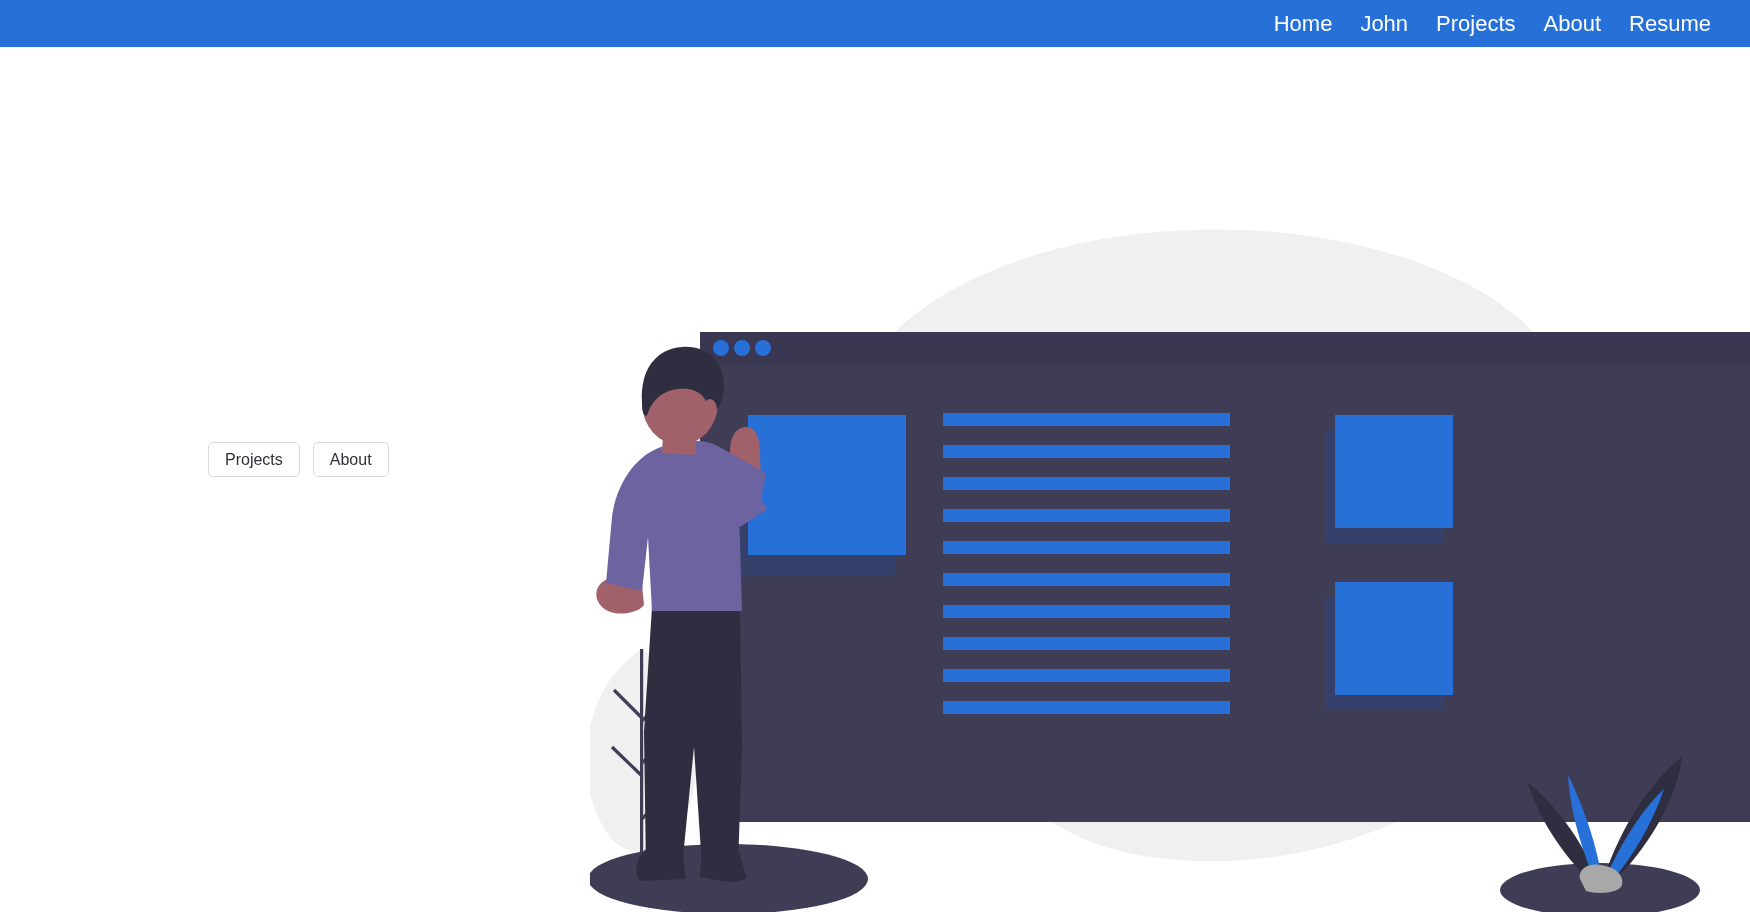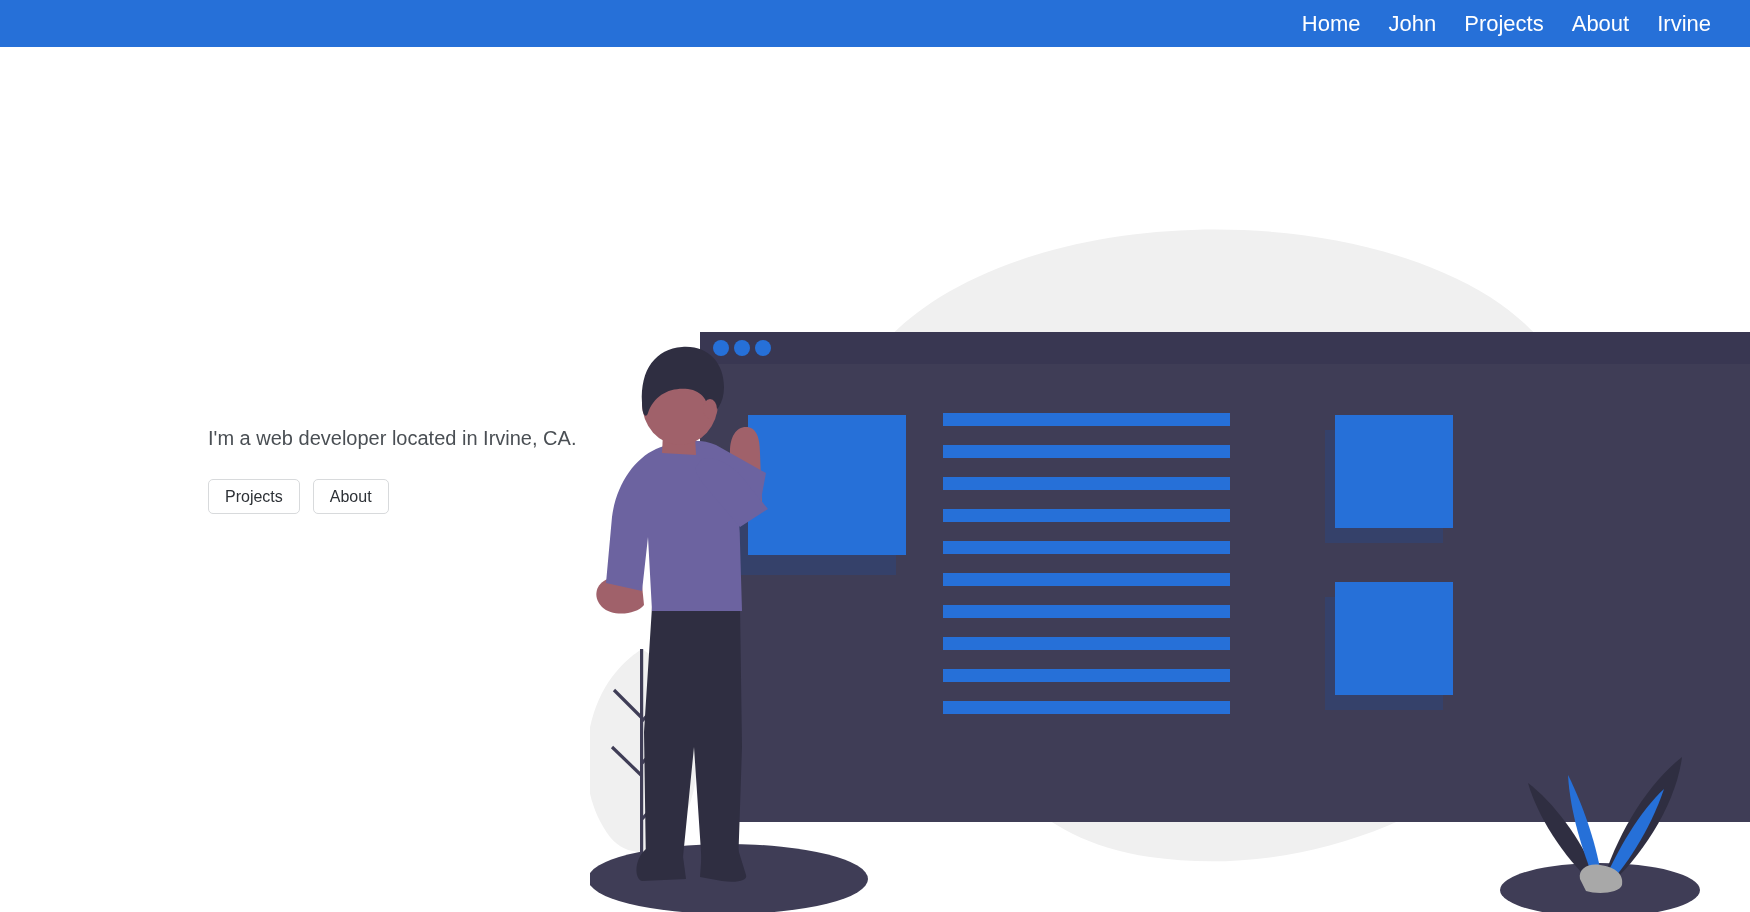--- a/index.html
+++ b/index.html
@@ -112,28 +112,27 @@
 </style>
 </head>
 <body>
 
 <nav class="navbar">
   <ul class="nav-list">
     <li><a class="nav-item" href="#">Home</a></li>
     <li><a class="nav-item" href="#">John</a></li>
     <li><a class="nav-item" href="#">Projects</a></li>
     <li><a class="nav-item" href="#">About</a></li>
-    <li><a class="nav-item" href="#">Irvine</a></li>
+    <li><a class="nav-item" href="#">Resume</a></li>
   </ul>
 </nav>
 
 <section class="hero">
 
   <div class="hero-text">
-    <p class="hero-tagline">I'm a web developer located in Irvine, CA.</p>
     <div class="hero-buttons">
       <button class="hero-btn">Projects</button>
       <button class="hero-btn">About</button>
     </div>
   </div>
 
   <div class="illustration">
     <svg viewBox="0 0 1160 740" xmlns="http://www.w3.org/2000/svg">
 
       <path fill="#f0f0f0" d="M 330 500

